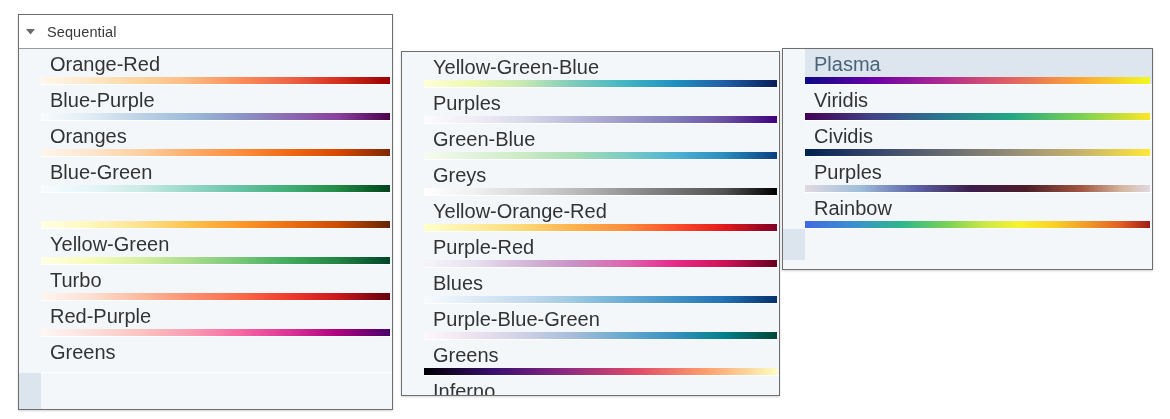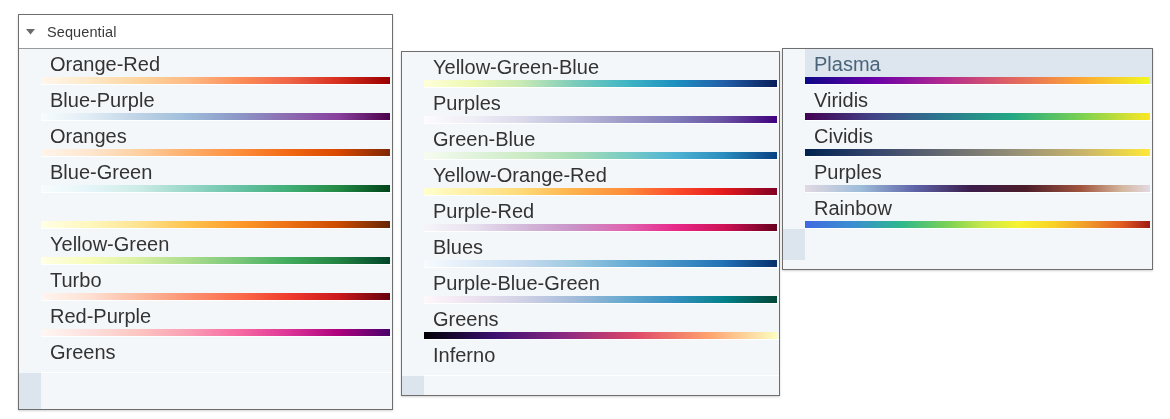--- a/index.html
+++ b/index.html
@@ -192,20 +192,26 @@
         </div>
       </div>
       <div class="row">
         <div class="row-body">
           <span class="row-label">Green-Blue</span>
           <div class="ramp" style="background: linear-gradient(to right, rgb(247, 252, 240) 0%, rgb(224, 243, 219) 14%, rgb(204, 235, 197) 28%, rgb(168, 221, 181) 42%, rgb(123, 204, 196) 57%, rgb(78, 179, 211) 71%, rgb(43, 140, 190) 85%, rgb(8, 64, 129) 100%);"></div>
         </div>
       </div>
       <div class="row">
         <div class="row-body">
+          <span class="row-label">Greys</span>
+          <div class="ramp" style="background: linear-gradient(to right, rgb(255, 255, 255) 0%, rgb(240, 240, 240) 14%, rgb(217, 217, 217) 28%, rgb(189, 189, 189) 42%, rgb(150, 150, 150) 57%, rgb(115, 115, 115) 71%, rgb(82, 82, 82) 85%, rgb(0, 0, 0) 100%);"></div>
+        </div>
+      </div>
+      <div class="row">
+        <div class="row-body">
           <span class="row-label">Yellow-Orange-Red</span>
           <div class="ramp" style="background: linear-gradient(to right, rgb(255, 255, 204) 0%, rgb(255, 237, 160) 14%, rgb(254, 217, 118) 28%, rgb(254, 178, 76) 42%, rgb(253, 141, 60) 57%, rgb(252, 78, 42) 71%, rgb(227, 26, 28) 85%, rgb(128, 0, 38) 100%);"></div>
         </div>
       </div>
       <div class="row">
         <div class="row-body">
           <span class="row-label">Purple-Red</span>
           <div class="ramp" style="background: linear-gradient(to right, rgb(247, 244, 249) 0%, rgb(231, 225, 239) 14%, rgb(212, 185, 218) 28%, rgb(201, 148, 199) 42%, rgb(223, 101, 176) 57%, rgb(231, 41, 138) 71%, rgb(206, 18, 86) 85%, rgb(103, 0, 31) 100%);"></div>
         </div>
       </div>

